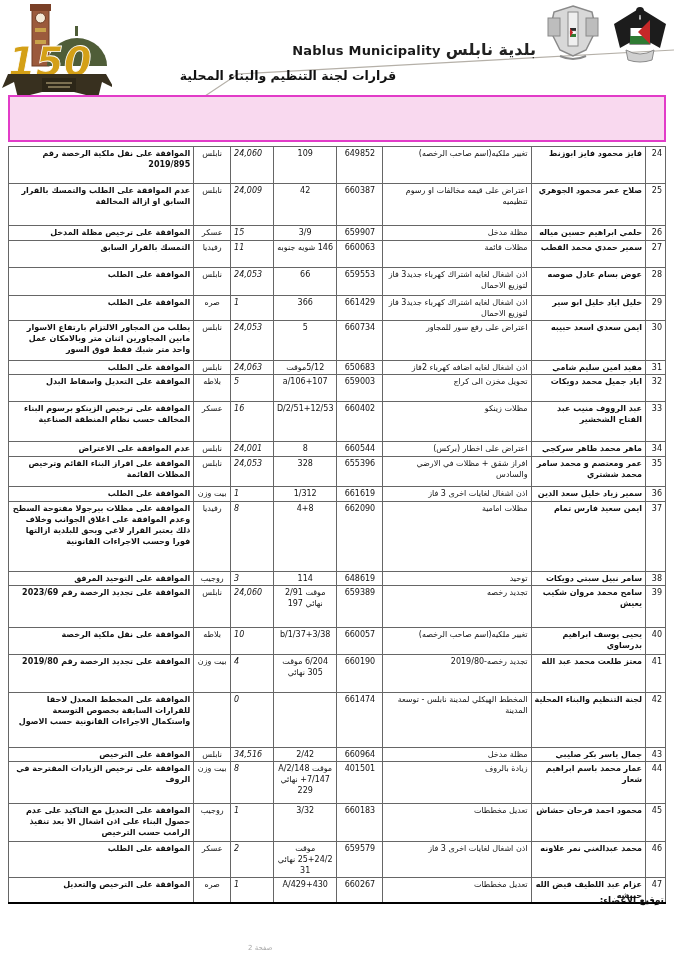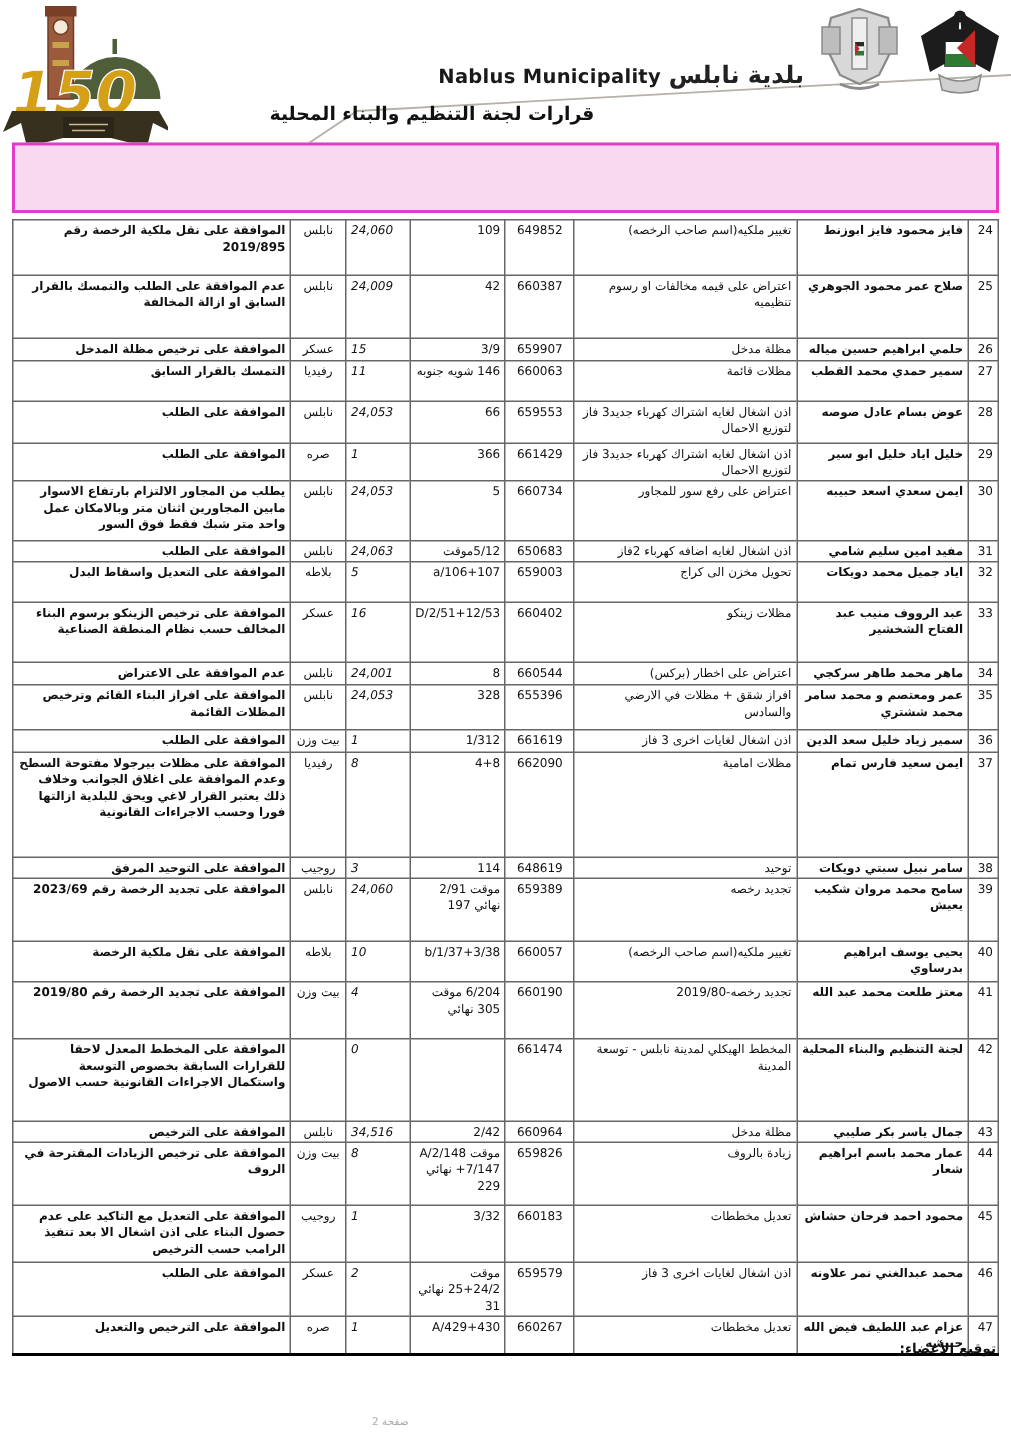--- a/index.html
+++ b/index.html
@@ -27,21 +27,21 @@
 
   
   table.decisions { position:absolute; top:146px; left:8px; width:658px;
     border-collapse:collapse; direction:rtl; border-bottom:2px solid #000; }
   table.decisions td { border:1px solid #666; padding:1px 3px; font-size:8px;
     line-height:11px; vertical-align:top; color:#111; overflow:hidden; }
   td.c-num { width:20px; text-align:right; font-weight:normal; }
   td.c-name { width:116px; font-weight:bold; vertical-align:middle; }
   td.c-subject { width:150px; text-align:right; }
   td.c-req { width:46px; text-align:center; }
-  td.c-plot { width:48px; text-align:right; direction:rtl; }
+  td.c-plot { width:48px; text-align:center; direction:rtl; }
   td.c-fee { width:43px; text-align:left; direction:ltr; padding-left:3px;font-style:italic; }
   td.c-area { width:37px; text-align:center; }
   td.c-decision { width:188px; font-weight:bold; text-align:right; }
 
   
   .signature { position:absolute; top:895px; right:10px; font-size:9px; font-weight:bold;
     direction:rtl; color:#111; }
   .page-num { position:absolute; top:944px; left:248px; font-size:7px; color:#aaa; direction:rtl; }
 </style>
 </head>
@@ -313,21 +313,21 @@
       <td class="c-req">660964</td>
       <td class="c-plot">2/42</td>
       <td class="c-fee">34,516</td>
       <td class="c-area">نابلس</td>
       <td class="c-decision">الموافقة على الترخيص</td>
     </tr>
         <tr style="height: 42px;">
       <td class="c-num">44</td>
       <td class="c-name">عمار محمد باسم ابراهيم شعار</td>
       <td class="c-subject">زيادة بالروف</td>
-      <td class="c-req">659826</td>
+      <td class="c-req">401501</td>
       <td class="c-plot">موقت A/2/148 +7/147 نهائي 229</td>
       <td class="c-fee">8</td>
       <td class="c-area">بيت وزن</td>
       <td class="c-decision">الموافقة على ترخيص الزيادات المقترحة في الروف</td>
     </tr>
         <tr style="height: 38px;">
       <td class="c-num">45</td>
       <td class="c-name">محمود احمد فرحان حشاش</td>
       <td class="c-subject">تعديل مخططات</td>
       <td class="c-req">660183</td>

